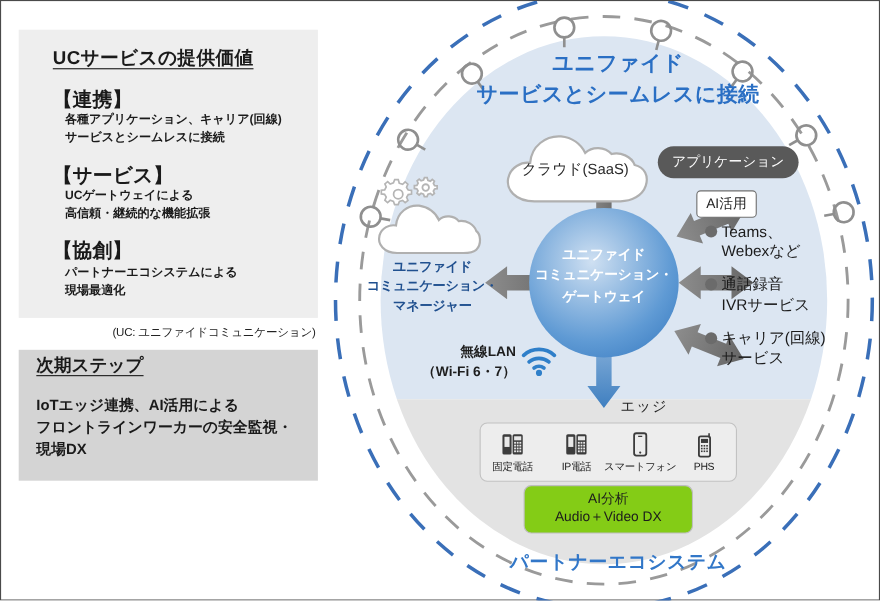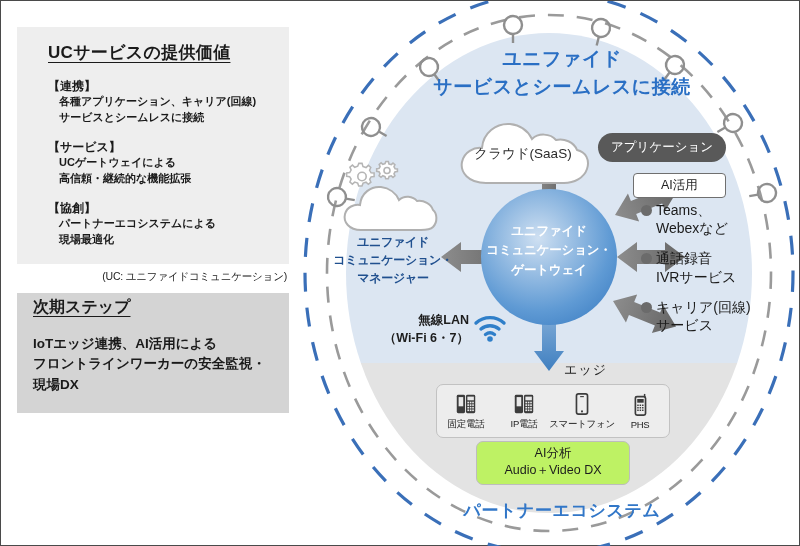--- a/index.html
+++ b/index.html
@@ -17,21 +17,21 @@
 
   .panel{box-sizing:border-box;}
   #value-panel{background:#eeeeee;padding:14px 16px 16px 31px;}
   #value-panel .panel-title{
     font-size:17px;font-weight:bold;letter-spacing:.3px;
     text-decoration:underline;text-underline-offset:4px;
     margin:0 0 14px 0;
   }
   .vgroup{margin-bottom:13px;}
   .vgroup:last-child{margin-bottom:0;}
-  .vgroup .vhead{font-size:12px;font-weight:bold;line-height:1.35;}
+  .vgroup .vhead{font-size:18px;font-weight:bold;line-height:1.35;}
   .vgroup .vline{font-size:11px;font-weight:bold;line-height:1.45;padding-left:11px;}
 
   #uc-note{text-align:right;font-size:10.5px;color:#222;margin:6px 2px 9px 0;letter-spacing:-.2px;}
 
   #next-panel{background:#d4d4d4;padding:4px 16px 18px 16px;}
   #next-panel .panel-title{
     font-size:16px;font-weight:bold;margin:0 0 16px 0;
     text-decoration:underline;text-underline-offset:4px;
   }
   #next-panel .vline{font-size:13.5px;font-weight:bold;line-height:1.5;padding-left:0;}
@@ -58,21 +58,21 @@
   
   #app-pill{
     position:absolute;left:297px;top:132px;
     background:#595959;color:#fff;border-radius:16px;
     padding:6px 13px;font-size:12.5px;white-space:nowrap;
   }
   
   #ai-box{
     position:absolute;left:332px;top:172px;
     background:#fff;border:1.3px solid #6f6f6f;border-radius:4px;
-    padding:3px 27px;font-size:12.5px;color:#222;white-space:nowrap;
+    padding:3px 8px;font-size:12.5px;color:#222;white-space:nowrap;
   }
 
   
   #gw-sphere{
     position:absolute;left:180px;top:188px;width:136px;height:136px;
     border-radius:50%;
     background:radial-gradient(circle at 42% 36%, #cfe0f2 0%, #9cc0e4 28%, #5f9ad4 62%, #3f80c4 88%, #3a79bd 100%);
   }
   #gw-sphere .gtext{
     position:absolute;left:0;top:33px;width:136px;text-align:center;
@@ -107,21 +107,21 @@
   #devices-box{
     position:absolute;left:135px;top:383px;width:232px;height:52px;
     background:#ededed;border:1.2px solid #c2c2c2;border-radius:7px;
     display:flex;align-items:center;justify-content:space-around;
   }
   .device{display:flex;flex-direction:column;align-items:center;width:56px;}
   .device .dname{font-size:9.5px;color:#1d1d1d;margin-top:2px;white-space:nowrap;letter-spacing:-.3px;}
 
   #ai-analysis{
     position:absolute;left:175px;top:440px;width:152px;
-    background:#bef264;border:1.2px solid #bdbdbd;border-radius:7px;
+    background:#84cc16;border:1.2px solid #bdbdbd;border-radius:7px;
     padding:3px 0 5px 0;text-align:center;
   }
   #ai-analysis .l1{font-size:12.5px;color:#1c1c1c;line-height:1.35;}
   #ai-analysis .l2{font-size:12.5px;color:#1c1c1c;line-height:1.35;}
 
   
   #partner-eco{
     position:absolute;left:106px;top:498px;width:310px;text-align:center;
     color:#3277c8;font-size:17px;font-weight:bold;letter-spacing:.6px;
   }

